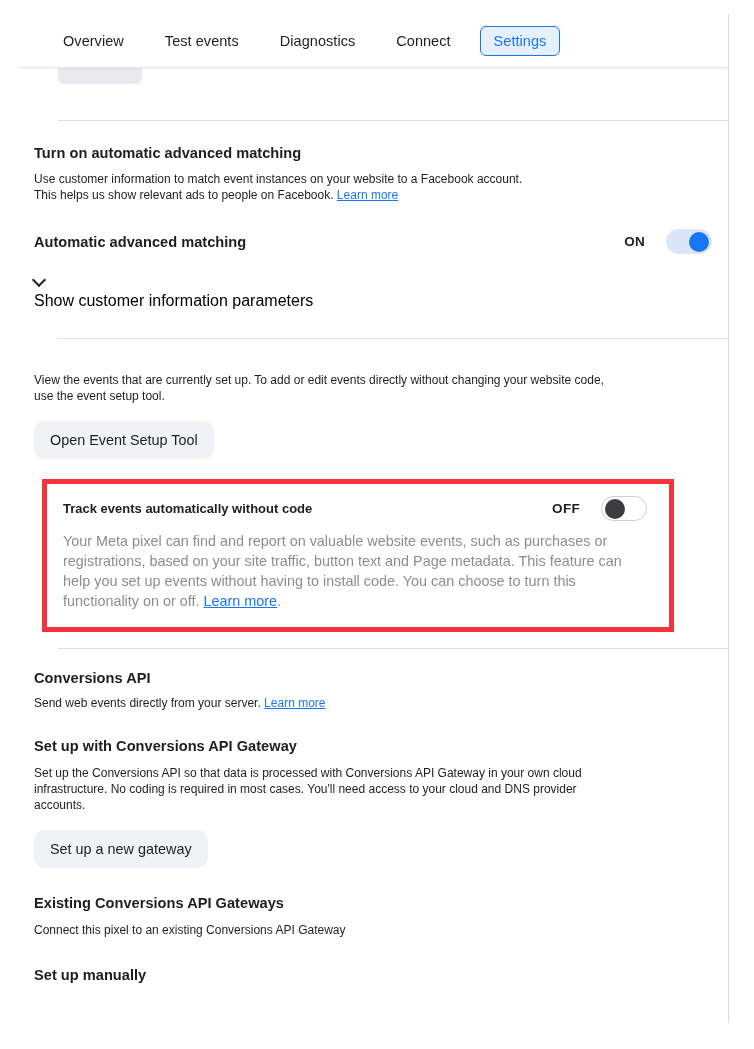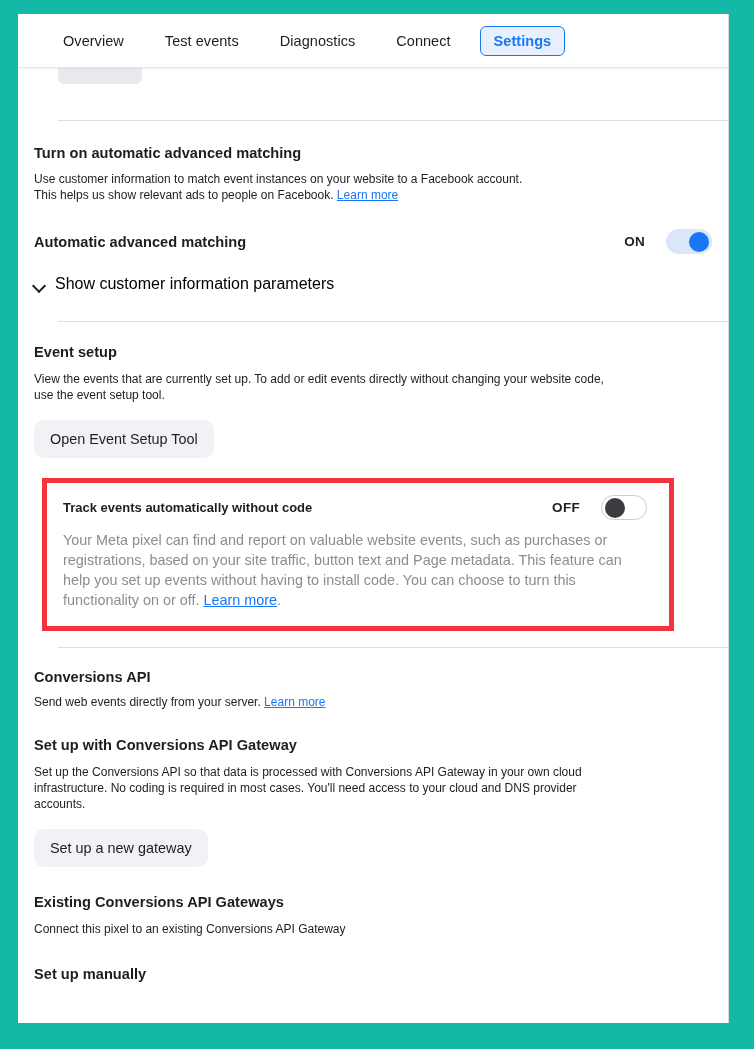--- a/index.html
+++ b/index.html
@@ -10,21 +10,21 @@
     background: #000000;
     font-family: "Liberation Sans", sans-serif;
     overflow: hidden;
   }
 
   
   #screen {
     position: relative;
     width: 754px;
     height: 1049px;
-    background: #14b8a6;
+    background: #ffffff;
   }
 
   
   #page {
     position: absolute;
     left: 18px;
     top: 14px;
     width: 711px;
     height: 1009px;
     background: #ffffff;
@@ -49,21 +49,21 @@
     color: #1c1e21;
     padding: 7px 12px;
     margin-right: 17px;
     border-radius: 6px;
     cursor: pointer;
     white-space: nowrap;
     letter-spacing: 0.05px;
   }
   .tab.active {
     color: #1877f2;
-    font-weight: bold;
+    font-weight: normal;
     background: #e7f0fd;
     border: 1.6px solid #1877f2;
     padding: 6px 13px;
   }
 
   
   .body {
     position: relative;
     height: 955px;
     background: #ffffff;
@@ -156,23 +156,23 @@
 
   
   .row-between {
     display: flex;
     align-items: center;
     justify-content: space-between;
   }
 
   .chevron-row {
     display: flex;
-    align-items: center;
     gap: 10px;
     cursor: pointer;
+    flex-direction: column;
   }
   .chev {
     display: inline-block;
     width: 11px;
     height: 7px;
     position: relative;
   }
   .chev::before {
     content: "";
     position: absolute;
@@ -252,21 +252,20 @@
           <span class="chev"></span>
           <span class="link-plain">Show customer information parameters</span>
         </div>
         <div style="height:28px"></div>
       </div>
 
       <div class="divider"></div>
 
       <div class="section">
         <div style="height:22px"></div>
-        <h3 class="sec-title">Event setup</h3>
 
         <div style="height:11px"></div>
         <p class="sec-text">View the events that are currently set up. To add or edit events directly without changing your website code, use the event setup tool.</p>
 
         <div style="height:17px"></div>
         <button class="gray-btn">Open Event Setup Tool</button>
         <div style="height:20px"></div>
       </div>
 
       <div class="highlight">

